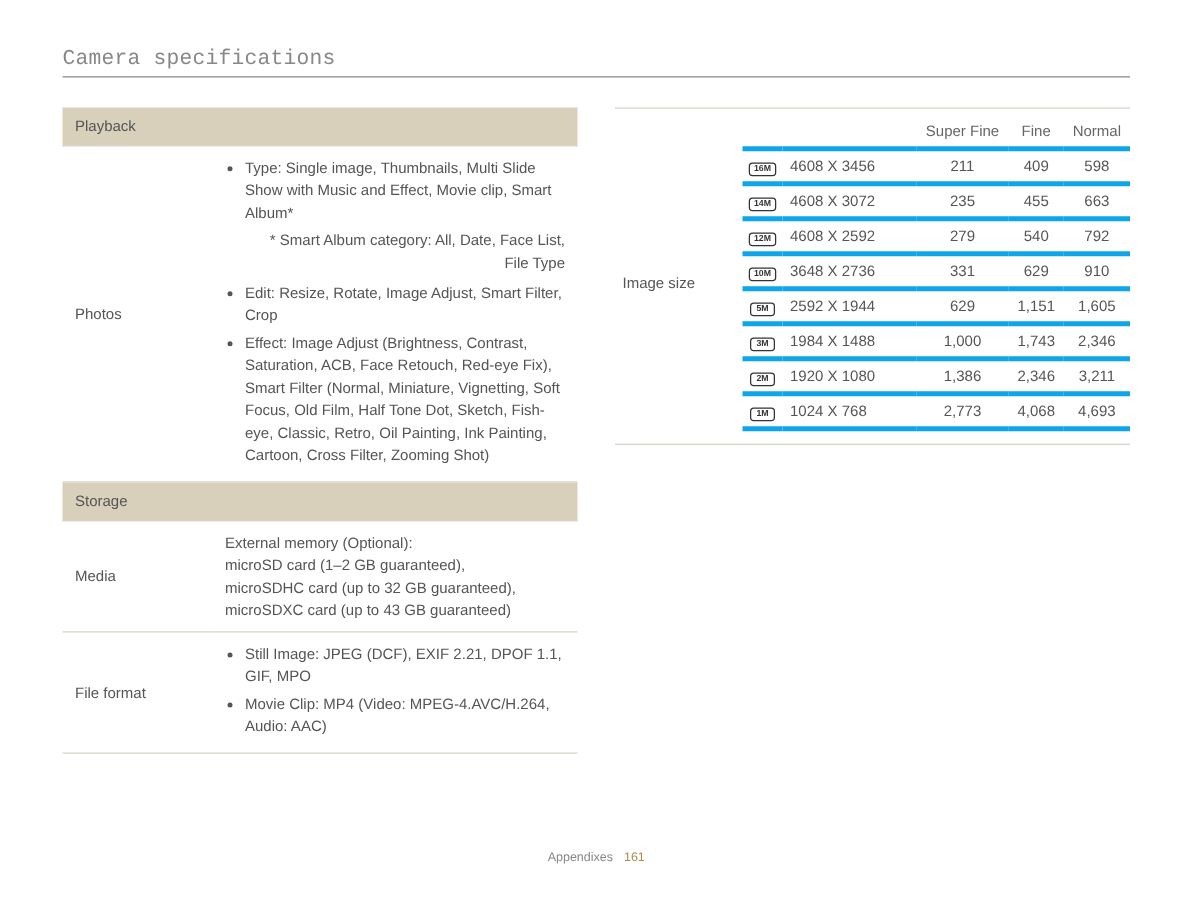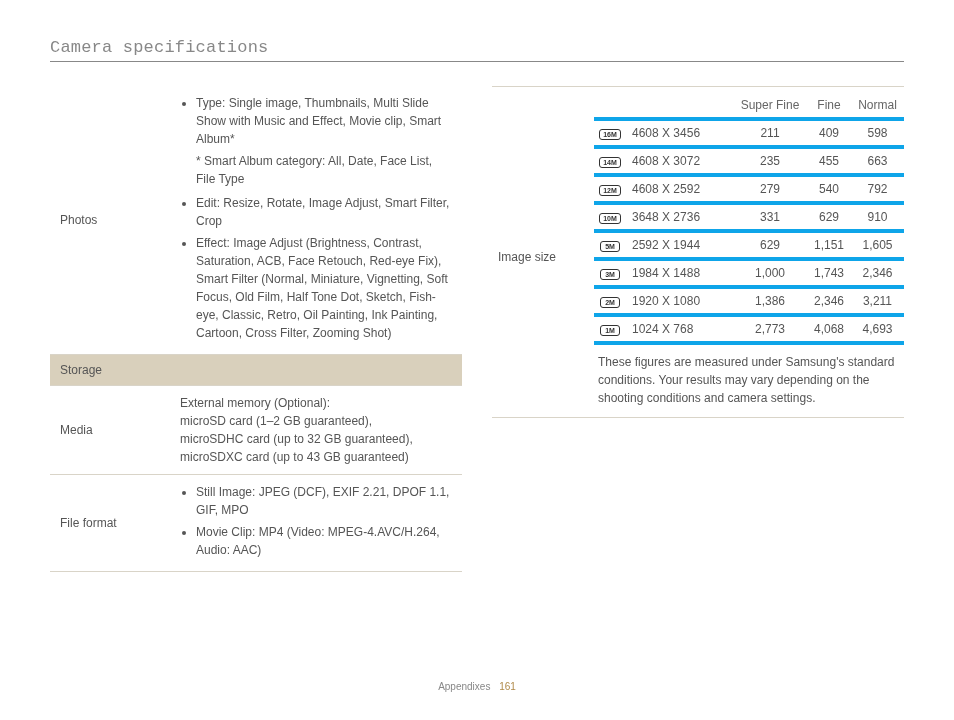--- a/index.html
+++ b/index.html
@@ -61,20 +61,21 @@
   .spec-table ul {
     margin: 0;
     padding-left: 16px;
   }
   .spec-table ul li {
     margin-bottom: 4px;
   }
   .sub-note {
     padding-left: 0;
     margin: 4px 0 6px 0;
+    text-align: right;
   }
   
   .right-row {
     display: flex;
     border-bottom: 1px solid #d9d4c8;
   }
   .right-label {
     width: 90px;
     flex: 0 0 90px;
     font-size: 12px;
@@ -155,20 +156,23 @@
 <body>
 
 <div class="page">
   <div class="page-title">Camera specifications</div>
 
   <div class="cols">
 
     <div class="col">
       <table class="spec-table">
         <tbody>
+            <tr class="section-header">
+          <td colspan="2">Playback</td>
+        </tr>
         <tr>
           <td class="label">Photos</td>
           <td>
             <ul>
               <li>Type: Single image, Thumbnails, Multi Slide Show with Music and Effect, Movie clip, Smart Album*</li>
             </ul>
             <div class="sub-note" style="padding-left:16px;">* Smart Album category: All, Date, Face List, File Type</div>
             <ul>
               <li>Edit: Resize, Rotate, Image Adjust, Smart Filter, Crop</li>
               <li>Effect: Image Adjust (Brightness, Contrast, Saturation, ACB, Face Retouch, Red-eye Fix), Smart Filter (Normal, Miniature, Vignetting, Soft Focus, Old Film, Half Tone Dot, Sketch, Fish-eye, Classic, Retro, Oil Painting, Ink Painting, Cartoon, Cross Filter, Zooming Shot)</li>
@@ -265,21 +269,20 @@
                 </tr>
                 <tr>
                   <td class="icon-cell"><span class="mp-icon">1M</span></td>
                   <td class="res">1024 X 768</td>
                   <td>2,773</td>
                   <td>4,068</td>
                   <td>4,693</td>
                 </tr>
               </tbody>
           </table>
-          <div class="footnote">These figures are measured under Samsung's standard conditions. Your results may vary depending on the shooting conditions and camera settings.</div>
         </div>
       </div>
     </div>
   </div>
 </div>
 
 <div class="footer">
   <span>Appendixes</span>
   <span class="pg">161</span>
 </div>

